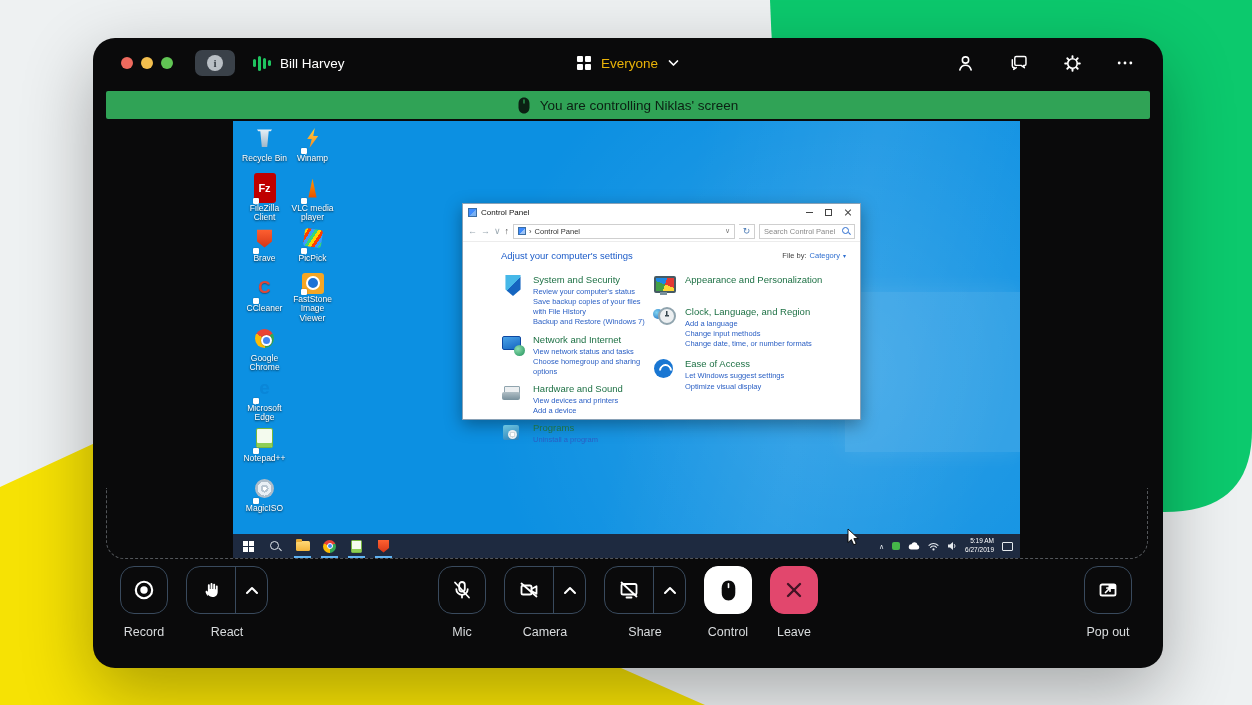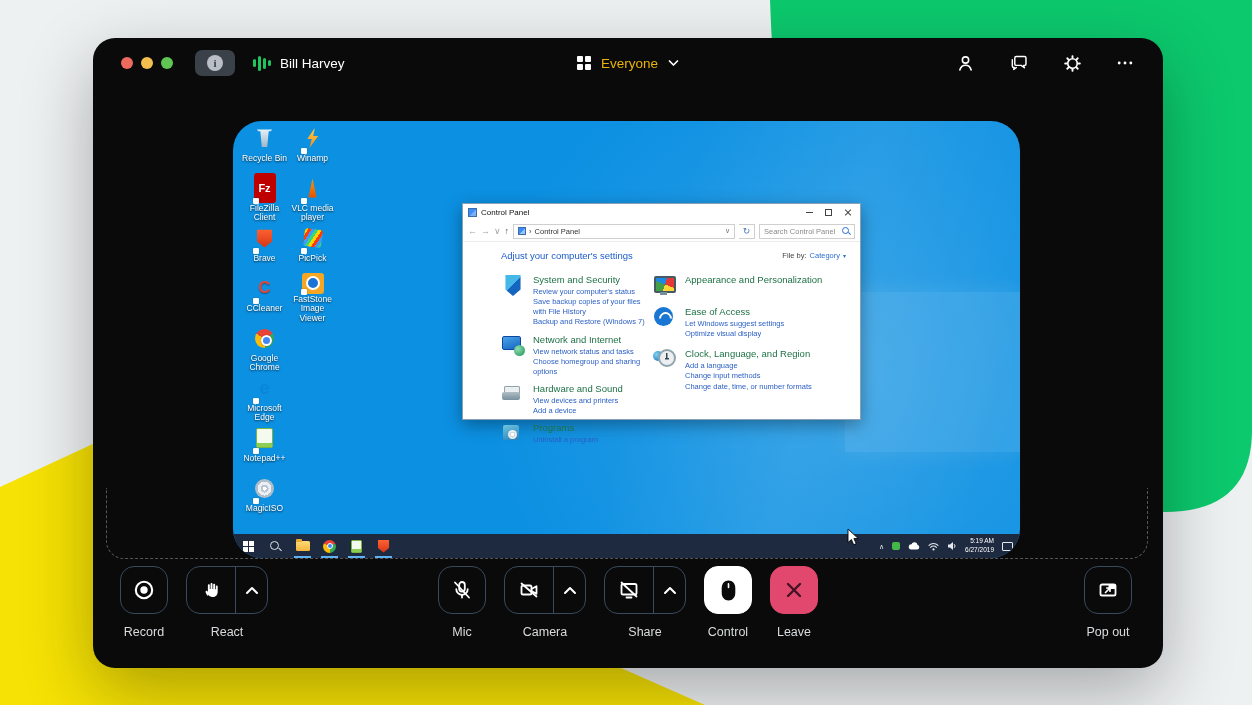--- a/index.html
+++ b/index.html
@@ -46,21 +46,21 @@
 
   
   .dashed-frame{position:absolute;left:13px;width:1042px;top:450px;height:71px;
     border:1.5px dashed #53565a;border-top:none;border-radius:0 0 18px 18px;}
 
   
   .desktop{position:absolute;left:140px;top:83px;width:787px;height:437px;overflow:hidden;
     background:
       linear-gradient(105deg, rgba(255,255,255,0) 52%, rgba(255,255,255,.07) 72%, rgba(255,255,255,0) 94%),
       radial-gradient(circle at 78% 58%, rgba(255,255,255,.14), rgba(255,255,255,0) 55%),
-      var(--wallpaper-blue,#0c90e2); border-radius: 29px;}
+      var(--wallpaper-blue,#0c90e2);}
   .wall-pane{position:absolute;left:612px;top:171px;width:175px;height:160px;
     background:rgba(255,255,255,.10);box-shadow:0 0 22px rgba(255,255,255,.10);}
 
   
   .d-icons{position:absolute;left:8px;top:2px;display:grid;grid-auto-flow:column;
     grid-template-rows:repeat(8,50px);grid-template-columns:repeat(2,47px);column-gap:1px;}
   .d-icon{width:47px;display:flex;flex-direction:column;align-items:center;cursor:pointer;}
   .di-art{position:relative;width:22px;height:30px;margin-bottom:1px;display:flex;align-items:center;justify-content:center;}
   .di-label{font-size:8.5px;line-height:1.1;color:#fff;text-align:center;text-shadow:0 1px 2px rgba(0,0,0,.75);}
   .di-glyph{font-weight:bold;position:relative;z-index:2;}
@@ -279,20 +279,27 @@
       <button class="icon-btn">
         <svg width="20" height="20" viewBox="0 0 24 24">
           <circle cx="5" cy="12" r="1.7" fill="#fff"></circle>
             <circle cx="12" cy="12" r="1.7" fill="#fff"></circle>
             <circle cx="19" cy="12" r="1.7" fill="#fff"></circle>
         </svg>
       </button>
     </div>
   </div>
 
+  <div class="banner">
+    <svg width="12" height="17" viewBox="0 0 24 34">
+      <path d="M12 1C18.5 1 23 6 23 13.5v7C23 28 18.5 33 12 33S1 28 1 20.5v-7C1 6 5.5 1 12 1z" fill="#0b2013"></path>
+      <line x1="12" y1="6" x2="12" y2="12" stroke="#30a356" stroke-width="2.6" stroke-linecap="round"></line>
+    </svg>
+    <span>You are controlling Niklas' screen</span>
+  </div>
 
   <div class="dashed-frame"></div>
 
   <div class="desktop">
     <div class="wall-pane"></div>
 
     <div class="d-icons">
 
         <div class="d-icon" data-icon="recycle-bin">
           <div class="di-art">
@@ -476,44 +483,44 @@
               <div class="cp-row" data-icon="appearance">
                 <div class="cp-ico"></div>
                 <div>
                   <div class="cp-cat-title">Appearance and Personalization</div>
                   <div>
                     
                   </div>
                 </div>
               </div>
 
+              <div class="cp-row" data-icon="clock">
+                <div class="cp-ico"></div>
+                <div>
+                  <div class="cp-cat-title">Clock, Language, and Region</div>
+                  <div>
+
+                      <div class="cp-link">Add a language</div>
+
+                      <div class="cp-link">Change input methods</div>
+
+                      <div class="cp-link">Change date, time, or number formats</div>
+                    </div>
+                </div>
+              </div>
+
               <div class="cp-row" data-icon="ease">
                 <div class="cp-ico"></div>
                 <div>
                   <div class="cp-cat-title">Ease of Access</div>
                   <div>
 
                       <div class="cp-link">Let Windows suggest settings</div>
 
                       <div class="cp-link">Optimize visual display</div>
-                    </div>
-                </div>
-              </div>
-
-              <div class="cp-row" data-icon="clock">
-                <div class="cp-ico"></div>
-                <div>
-                  <div class="cp-cat-title">Clock, Language, and Region</div>
-                  <div>
-
-                      <div class="cp-link">Add a language</div>
-
-                      <div class="cp-link">Change input methods</div>
-
-                      <div class="cp-link">Change date, time, or number formats</div>
                     </div>
                 </div>
               </div>
             </div>
         </div>
       </div>
     </div>
 
     <div class="taskbar">
       <button class="tk-btn">

